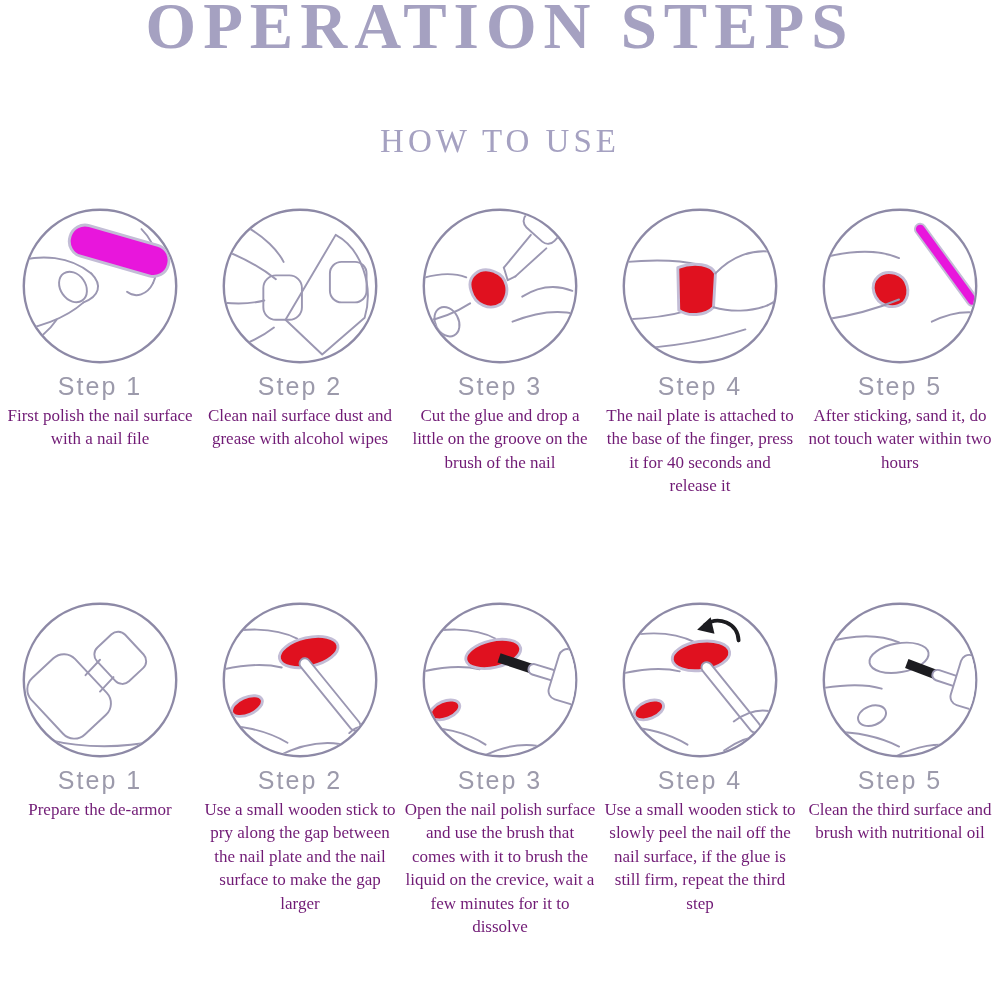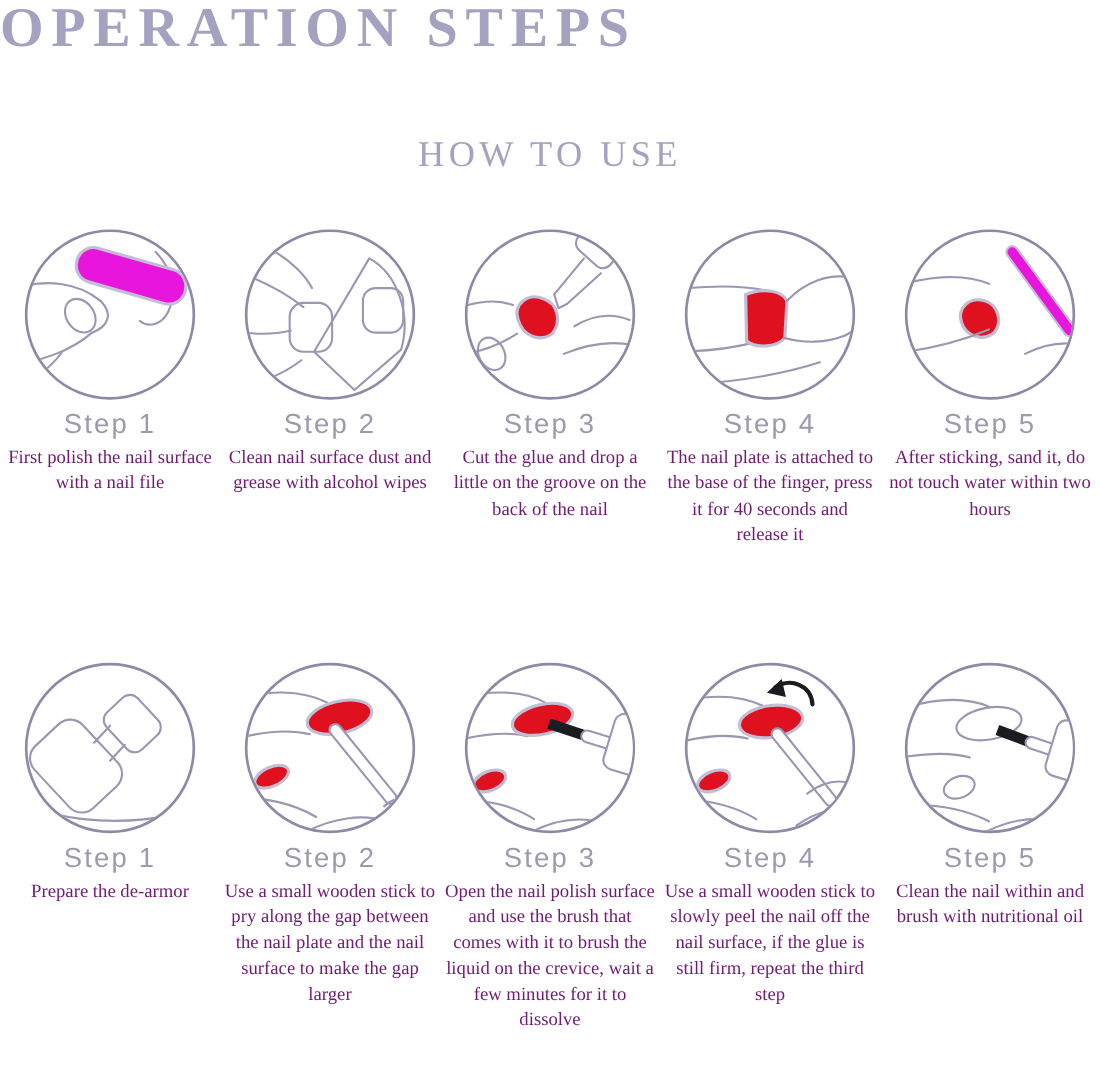--- a/index.html
+++ b/index.html
@@ -5,24 +5,24 @@
   html,body { margin:0; padding:0; background:#ffffff; }
   body {
     width:1000px; height:990px; overflow:hidden;
     font-family:"Liberation Sans", sans-serif;
     -webkit-font-smoothing:antialiased;
   }
   .page { width:1000px; }
 
   h1.main-title {
     margin:0; padding-top:0;
-    text-align:left;
+    text-align:center;
     font-family:"Liberation Serif", serif;
     font-weight:700;
-    font-size:51px; line-height:52px;
+    font-size:65px; line-height:52px;
     letter-spacing:7px;
     color:#a5a1c1;
   }
   h2.section-heading {
     margin:0; text-align:center;
     font-family:"Liberation Serif", serif;
     font-weight:400;
     color:#a5a1c1;
   }
   h2.howto { margin-top:70px; font-size:33px; line-height:38px; letter-spacing:4px; }
@@ -139,21 +139,21 @@
           <path d="M89,66 L93,79 L101,75"></path>
           <path class="red-fill" d="M55,90 C50,75 64,64 79,70 C93,75 96,92 87,103 C74,112 59,104 55,90 Z"></path>
           <path d="M-10,82 C12,73 34,70 50,76"></path>
           <path d="M-10,124 C18,122 40,112 54,103"></path>
           <ellipse cx="30" cy="122" rx="12" ry="16" transform="rotate(-28 30 122)"></ellipse>
           <path d="M108,96 C124,86 142,83 160,90"></path>
           <path d="M98,122 C120,113 142,109 164,114"></path>
         </g>
       </svg>
       <div class="step-label">Step 3</div>
-      <div class="step-desc">Cut the glue and drop a little on the groove on the back of the nail</div>
+      <div class="step-desc">Cut the glue and drop a little on the groove on the brush of the nail</div>
     </div>
 
     <div class="step-col">
       <svg class="ill" viewBox="0 0 170 170">
         <defs>
             <clipPath id="cpA4">
               <circle cx="85" cy="85" r="78"></circle>
             </clipPath>
           </defs>
         <circle class="ring" cx="85" cy="85" r="79"></circle>
@@ -308,17 +308,17 @@
           <line class="stick-out" x1="124" y1="80" x2="148" y2="88"></line>
           <line class="stick-in" x1="124" y1="80" x2="148" y2="88"></line>
           <rect x="142" y="62" width="44" height="54" rx="9" transform="rotate(17 164 89)" fill="#ffffff"></rect>
           <path d="M-10,96 C20,90 46,88 66,94"></path>
           <ellipse cx="56" cy="122" rx="15" ry="10" transform="rotate(-20 56 122)"></ellipse>
           <path d="M-10,140 C28,136 60,142 84,154"></path>
           <path d="M70,170 C100,152 128,148 150,156"></path>
         </g>
       </svg>
       <div class="step-label">Step 5</div>
-      <div class="step-desc">Clean the nail within and brush with nutritional oil</div>
+      <div class="step-desc">Clean the third surface and brush with nutritional oil</div>
     </div>
 
   </div>
 </div>
 
 </body></html>

